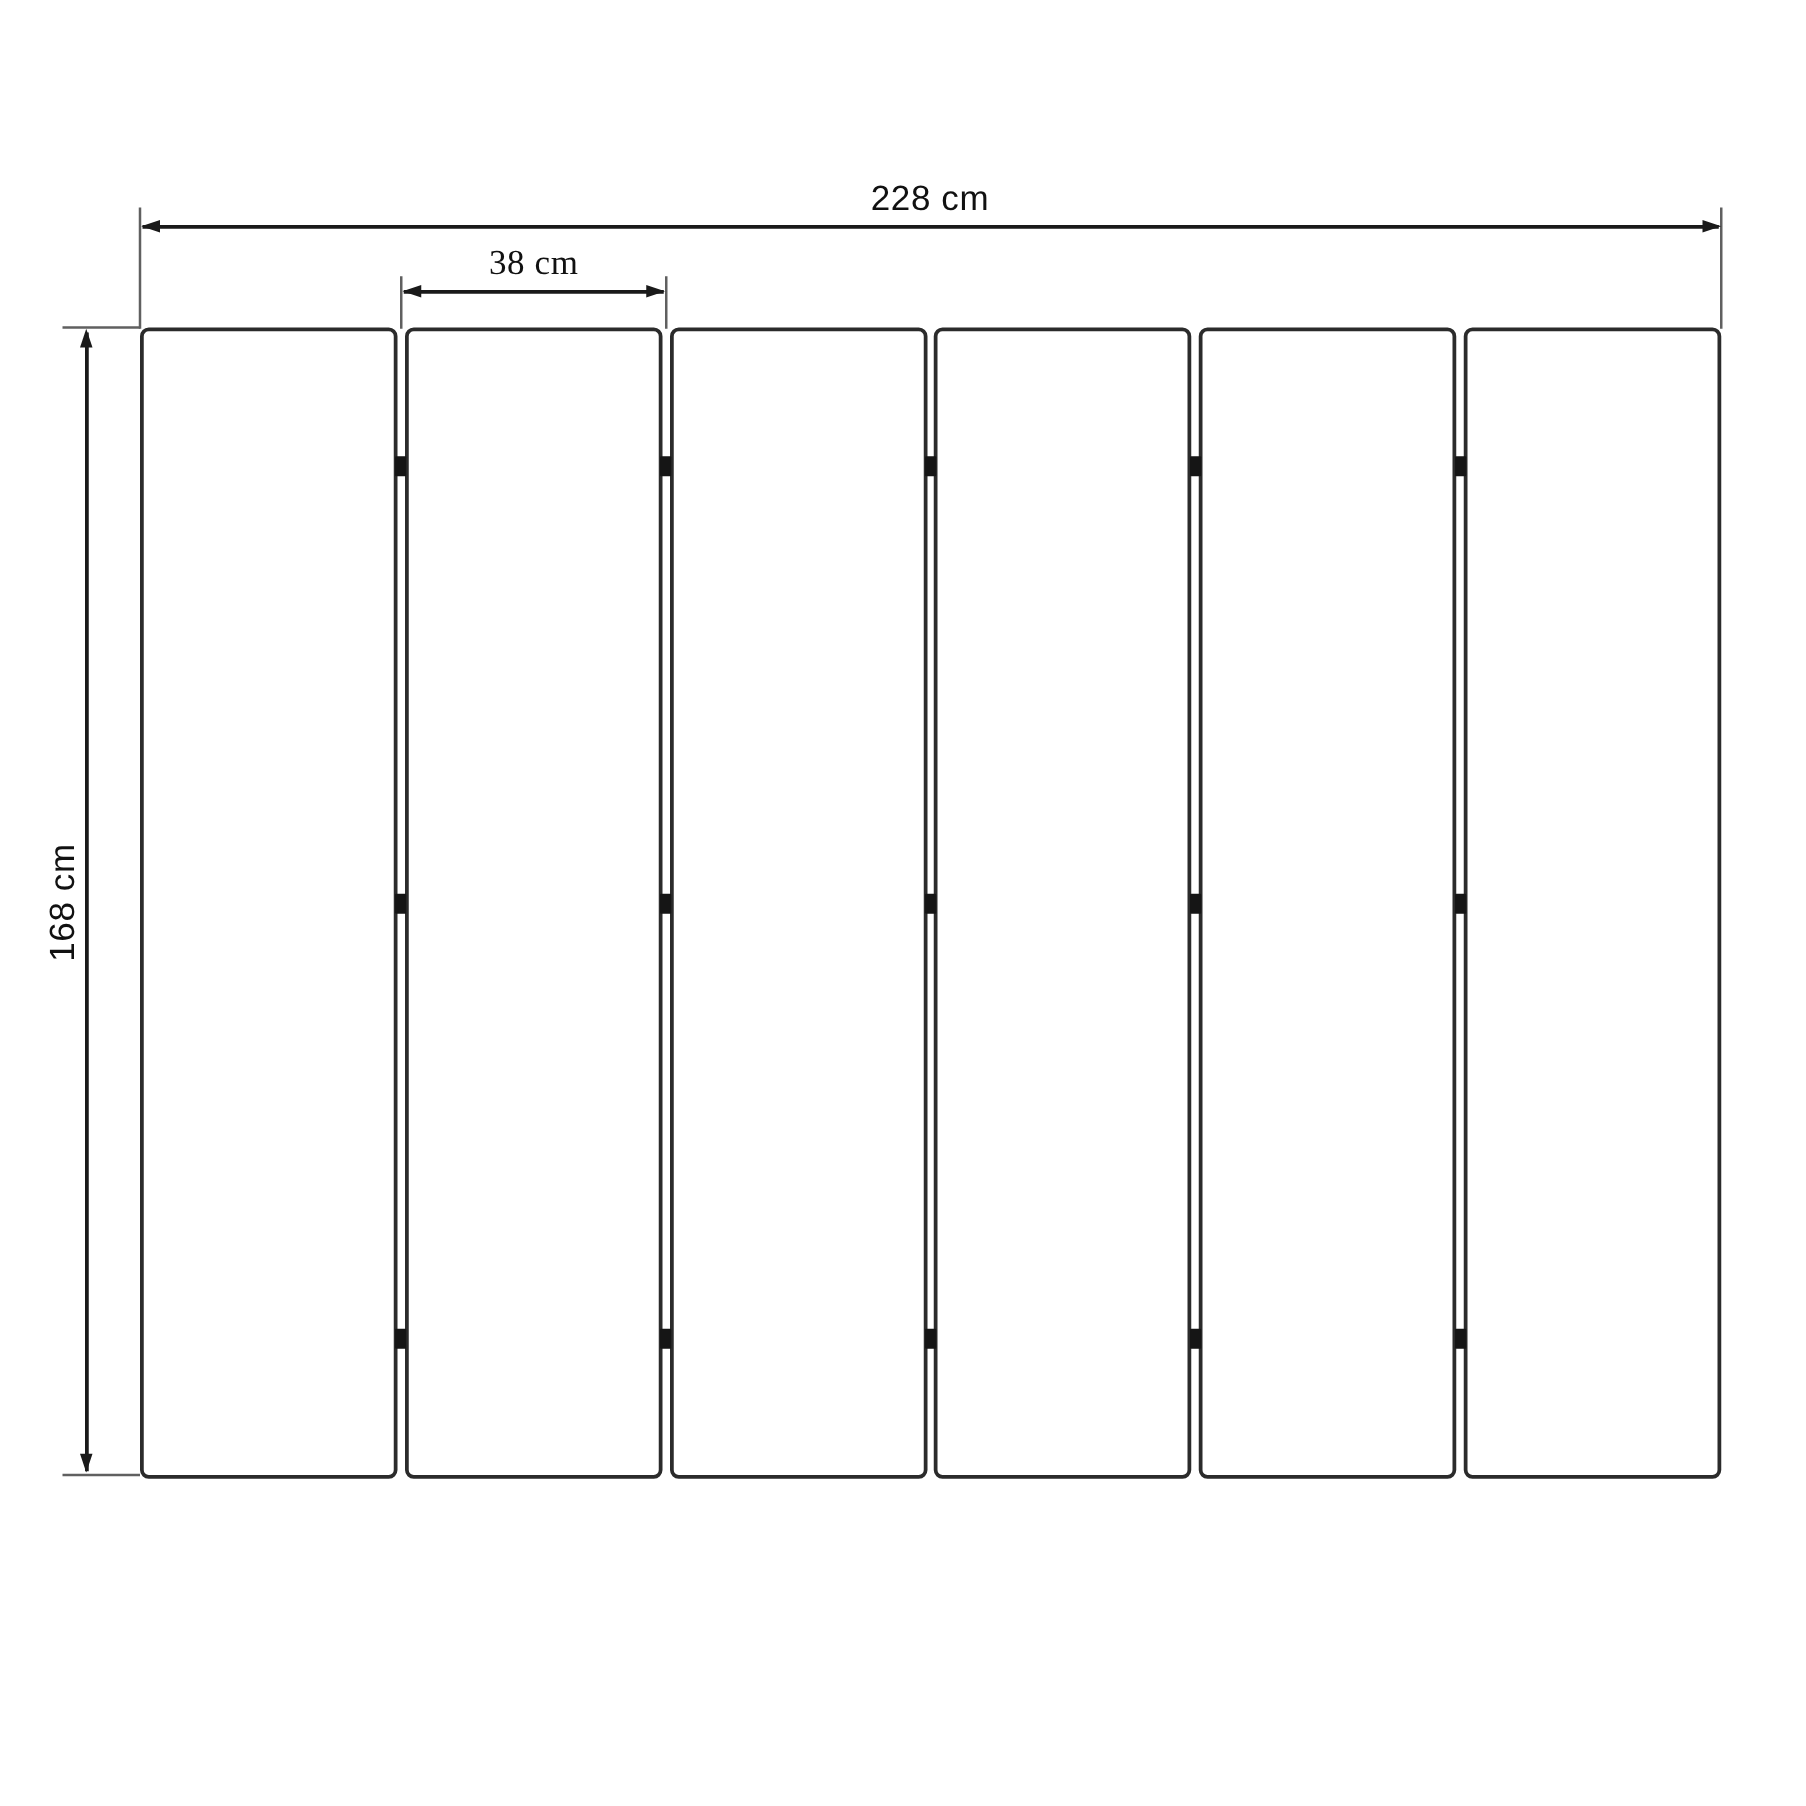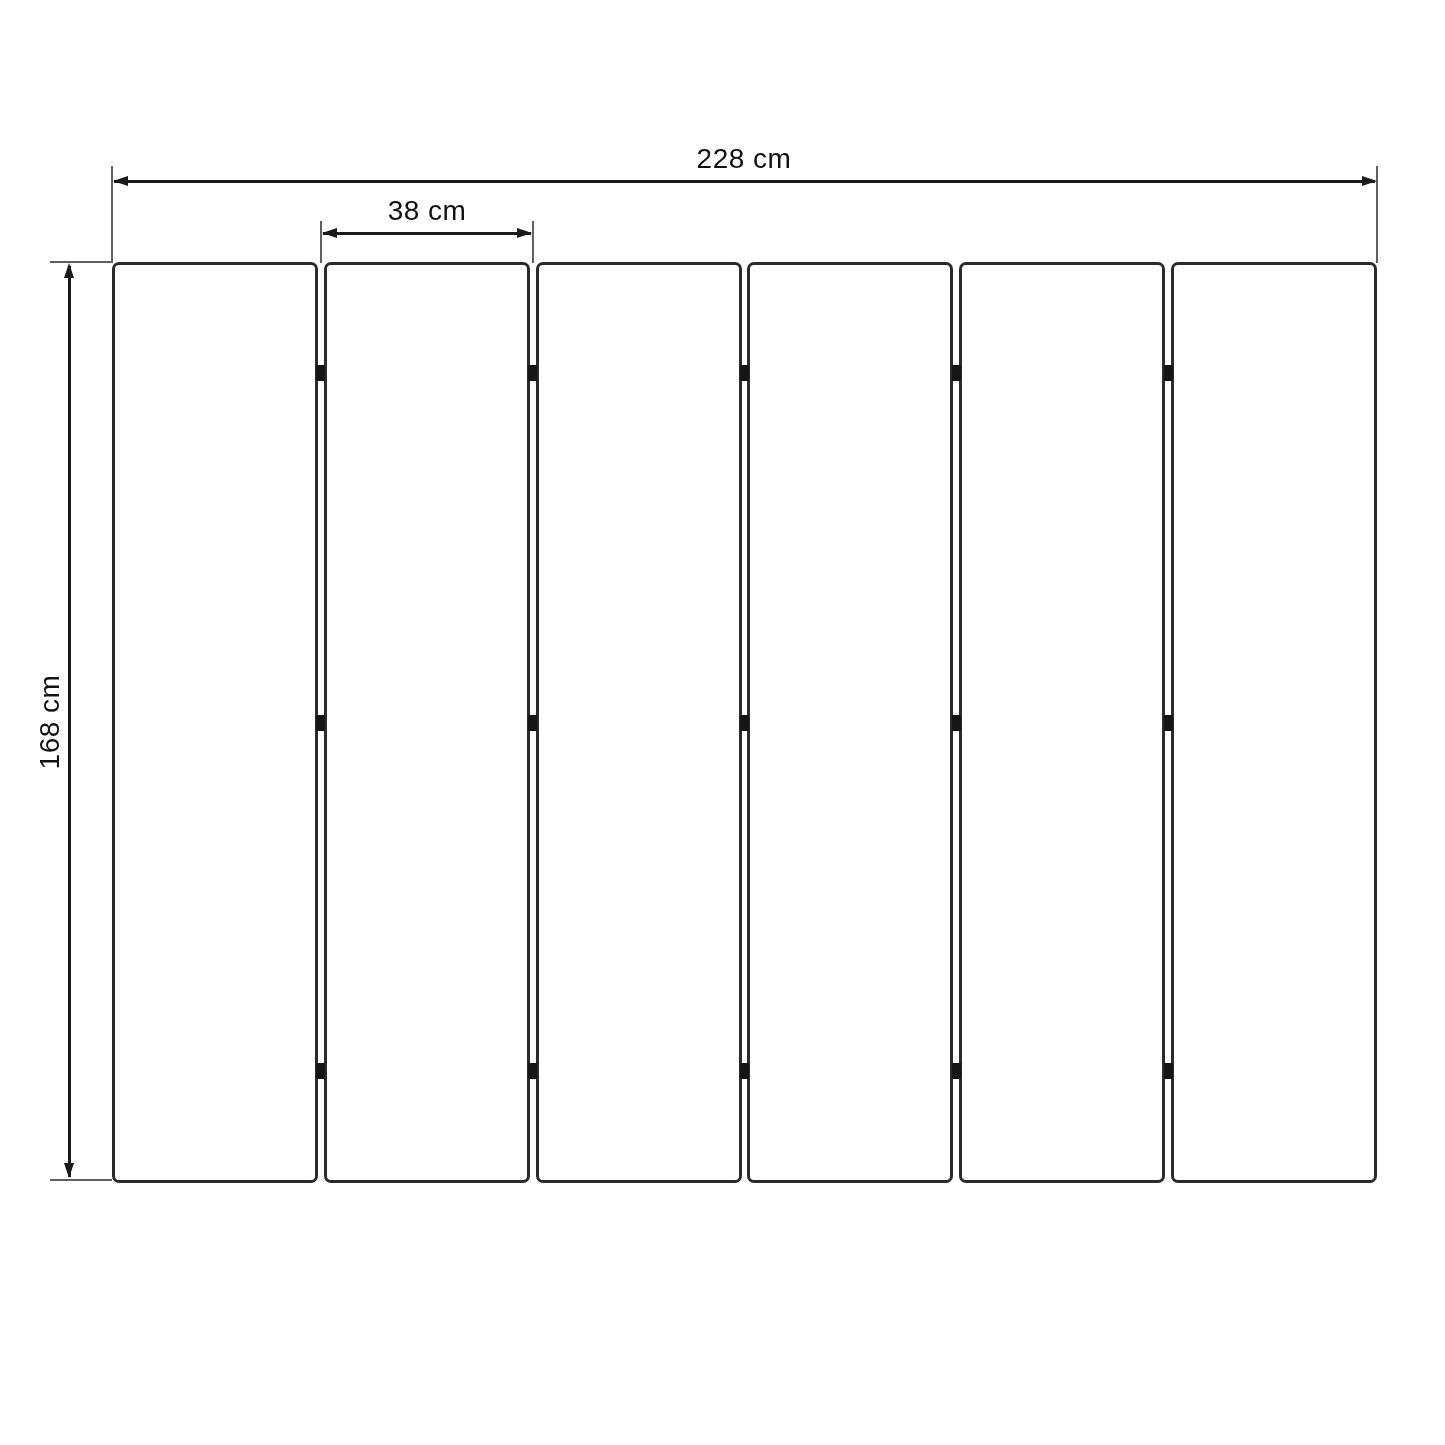--- a/index.html
+++ b/index.html
@@ -118,21 +118,21 @@
     <div class="arr right" style="left:1362px;top:176px;"></div>
     <div class="dim-label" style="left:594px;top:144px;width:300px;">228 cm</div>
   </div>
 
   <div>
     <div class="ext-v" style="left:320px;top:221px;height:42px;"></div>
     <div class="ext-v" style="left:532px;top:221px;height:42px;"></div>
     <div class="dim-h" style="left:323px;top:232px;width:208px;"></div>
     <div class="arr left" style="left:322px;top:228px;"></div>
     <div class="arr right" style="left:517px;top:228px;"></div>
-    <div class="dim-label" style="left:327px;top:196px;width:200px;">38 cm</div>
+    <div class="dim-label" style="left:327px;top:196px;width:200px;font-family:Liberation Serif, serif;">38 cm</div>
   </div>
 
   <div>
     <div class="ext-h" style="left:50px;top:261px;width:62px;"></div>
     <div class="ext-h" style="left:50px;top:1179px;width:62px;"></div>
     <div class="dim-v" style="left:68px;top:266px;height:911px;"></div>
     <div class="arr up" style="left:64px;top:263px;"></div>
     <div class="arr down" style="left:64px;top:1163px;"></div>
     <div class="dim-label vertical" style="left:-10px;top:707px;">168 cm</div>
   </div>

